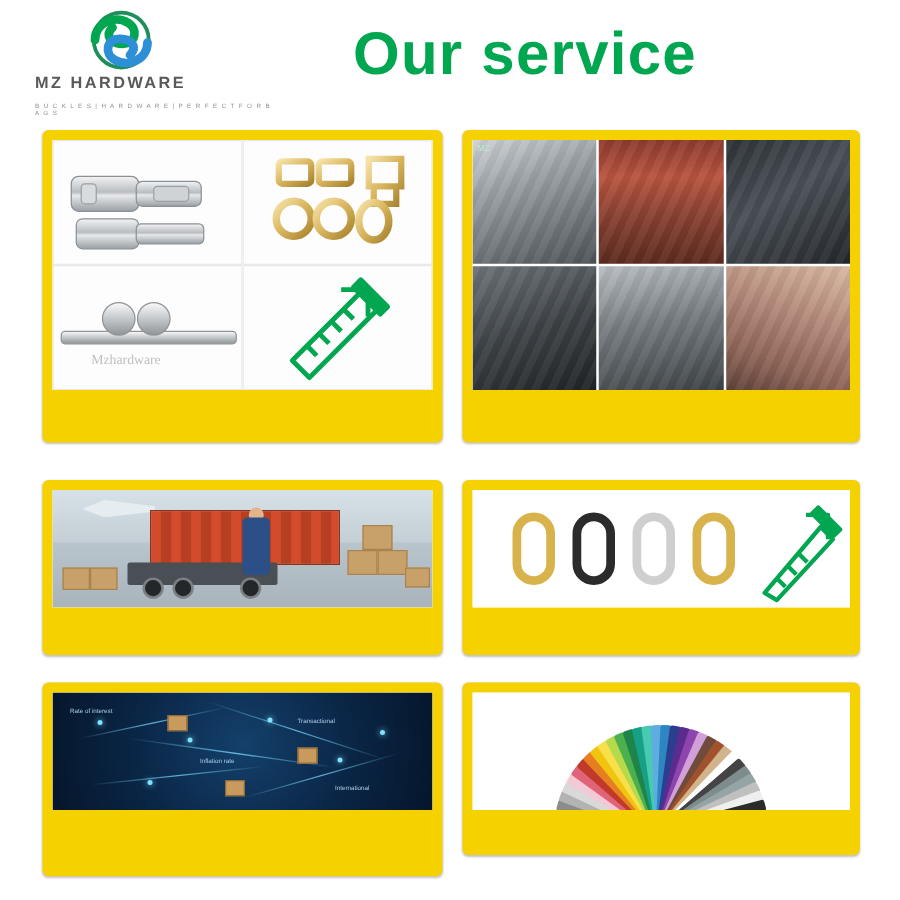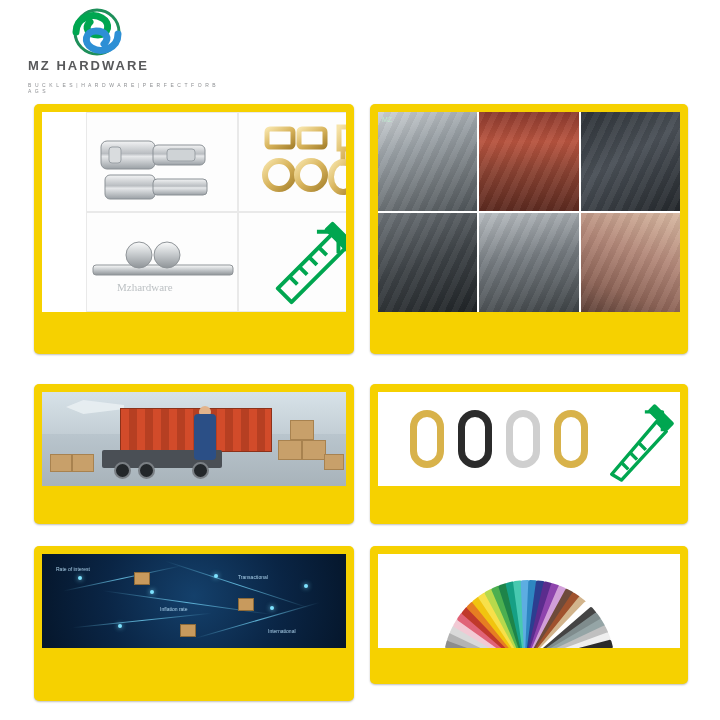--- a/index.html
+++ b/index.html
@@ -42,21 +42,21 @@
   #card-size{left:370px;top:384px;width:318px;height:140px;}
   #card-size .card-img{width:302px;height:94px;}
 
   #card-customs{left:34px;top:546px;width:320px;height:155px;}
   #card-customs .card-img{width:304px;height:94px;}
 
   #card-color{left:370px;top:546px;width:318px;height:138px;}
   #card-color .card-img{width:302px;height:94px;}
 
   
-  .grid2{position:absolute;left:0;top:0;width:100%;height:100%;margin-left:44px;}
+  .grid2{position:absolute;left:0;top:0;width:100%;height:100%;}
   .q{position:absolute;background:#fdfdfd;border:1px solid #e9e9e9;box-sizing:border-box;}
   .q1{left:0;top:0;width:50%;height:50%;}
   .q2{left:50%;top:0;width:50%;height:50%;}
   .q3{left:0;top:50%;width:50%;height:50%;}
   .q4{left:50%;top:50%;width:50%;height:50%;}
   .ruler-box{display:flex;align-items:center;justify-content:center;width:100%;height:100%;}
 
   .wm-mid{position:absolute;left:0;top:354px;width:720px;text-align:center;
     font-size:20px;color:rgba(255,255,255,.82);font-family:"Liberation Sans",sans-serif;
     text-shadow:0 0 2px rgba(0,0,0,.18);}
@@ -126,20 +126,21 @@
   <div class="header">
     <div class="logo">
       <svg class="logo-mark" viewBox="0 0 62 52">
         <circle cx="31" cy="24" r="22" fill="none" stroke="#1e8f5a" stroke-width="3"></circle>
         <path d="M10 24 C10 10 26 4 36 10 C45 15 43 27 32 27 C22 27 18 20 24 14" fill="none" stroke="#00a650" stroke-width="7" stroke-linecap="round"></path>
         <path d="M52 26 C52 40 36 46 26 40 C17 35 19 23 30 23 C40 23 44 30 38 36" fill="none" stroke="#2d8fd5" stroke-width="7" stroke-linecap="round"></path>
       </svg>
       <div class="logo-text">MZ HARDWARE</div>
       <div class="logo-sub">B U C K L E S   |   H A R D W A R E   |   P E R F E C T   F O R   B A G S</div>
     </div>
+    <div class="title">Our service</div>
   </div>
 
   <div class="card" id="card-logo">
     <div class="card-img">
       <div class="grid2">
 
         <div class="q q1">
           <svg viewBox="0 0 152 100" width="152" height="100">
             <defs>
               <linearGradient id="steel" x1="0" y1="0" x2="0" y2="1">

